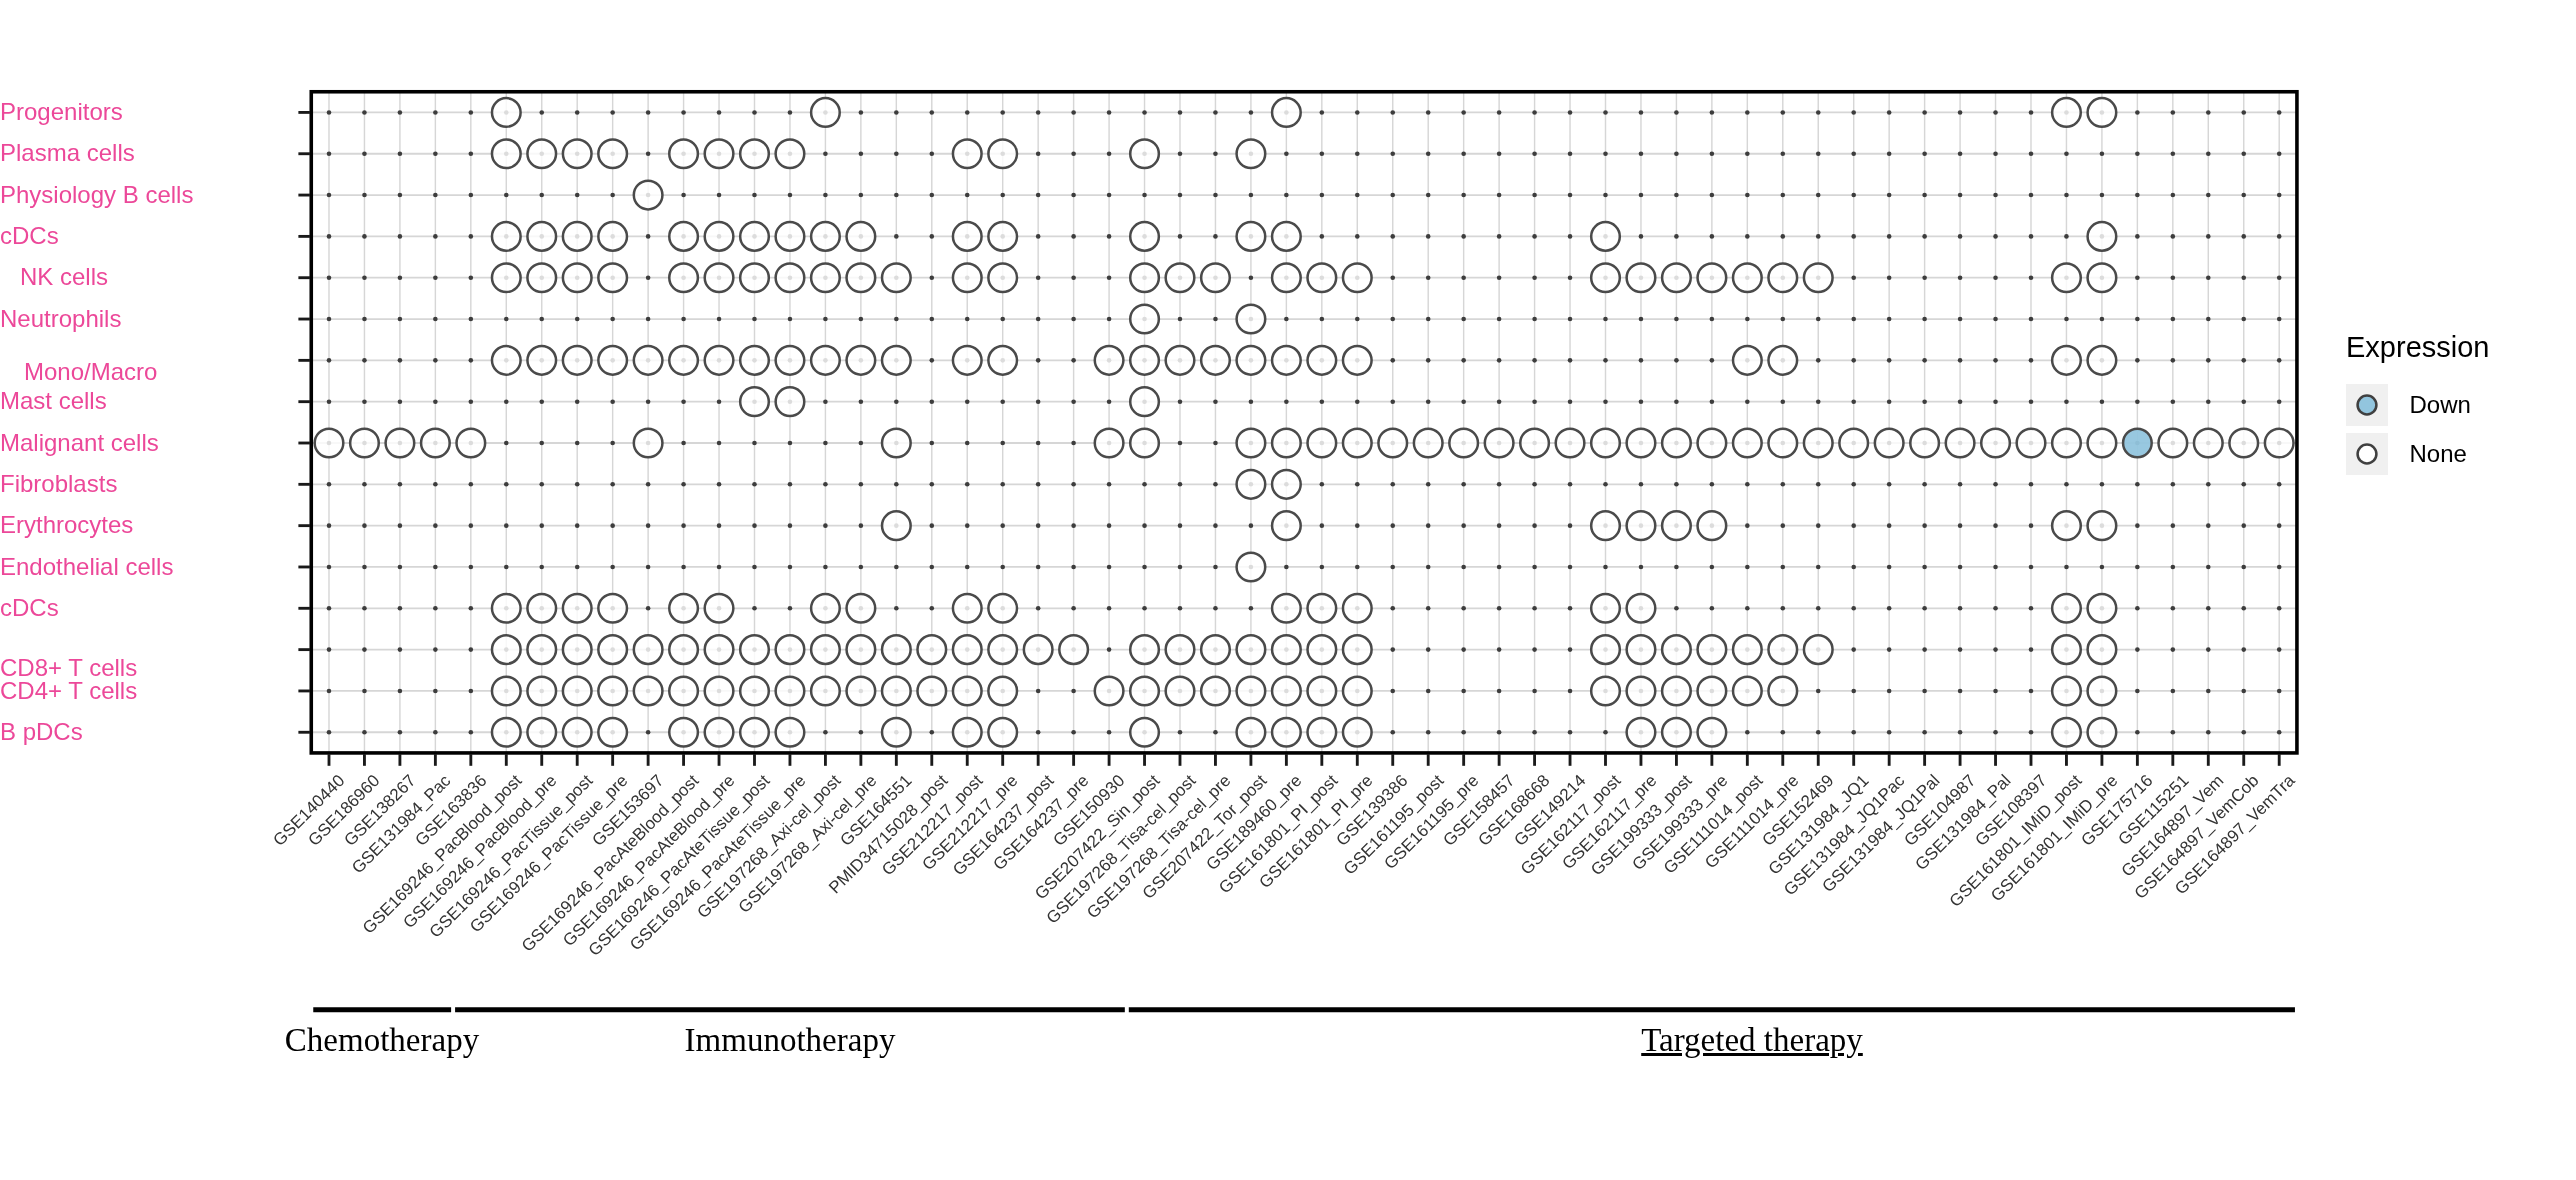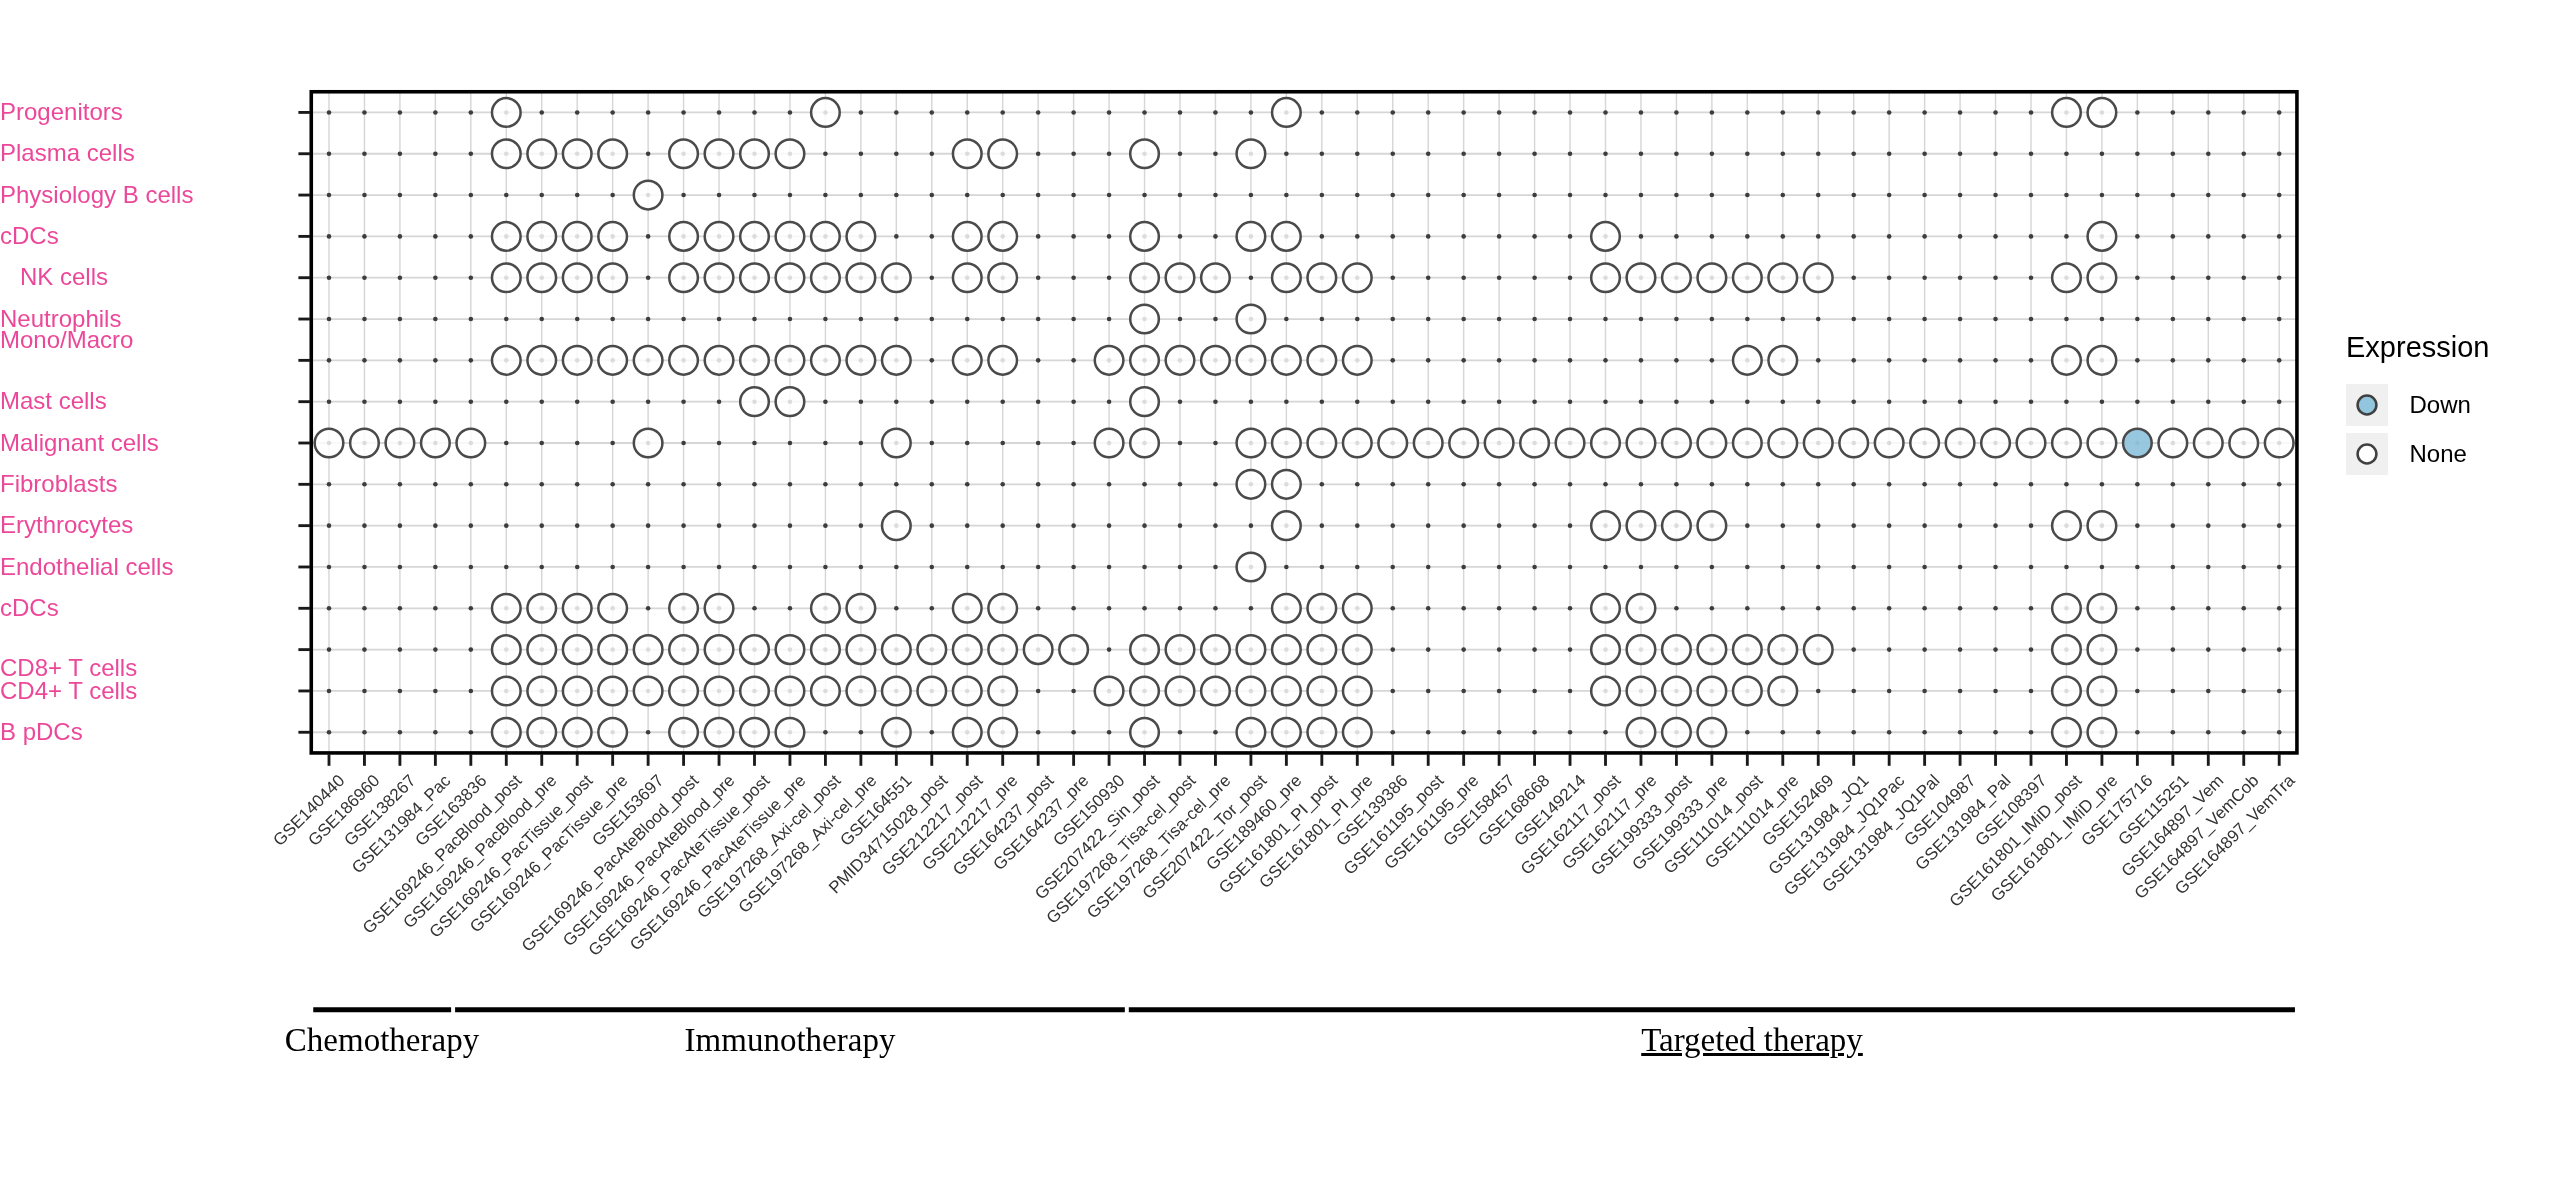--- a/index.html
+++ b/index.html
@@ -1318,21 +1318,21 @@
     </svg>
 
 
   <div>
       <div class="ylab" style="top: 100px;">Progenitors</div>
       <div class="ylab" style="top: 141px;">Plasma cells</div>
       <div class="ylab" style="top: 183px;">Physiology B cells</div>
       <div class="ylab" style="top: 224px;">cDCs</div>
       <div class="ylab" style="top: 265px; padding-left: 20px;">NK cells</div>
       <div class="ylab" style="top: 307px;">Neutrophils</div>
-      <div class="ylab" style="top: 328px;">Mono/Macro</div>
+      <div class="ylab" style="top: 360px; padding-left: 24px;">Mono/Macro</div>
       <div class="ylab" style="top: 389px;">Mast cells</div>
       <div class="ylab" style="top: 431px;">Malignant cells</div>
       <div class="ylab" style="top: 472px;">Fibroblasts</div>
       <div class="ylab" style="top: 513px;">Erythrocytes</div>
       <div class="ylab" style="top: 555px;">Endothelial cells</div>
       <div class="ylab" style="top: 596px;">cDCs</div>
       <div class="ylab" style="top: 656px;">CD8+ T cells</div>
       <div class="ylab" style="top: 679px;">CD4+ T cells</div>
       <div class="ylab" style="top: 720px;">B pDCs</div>
     </div>

